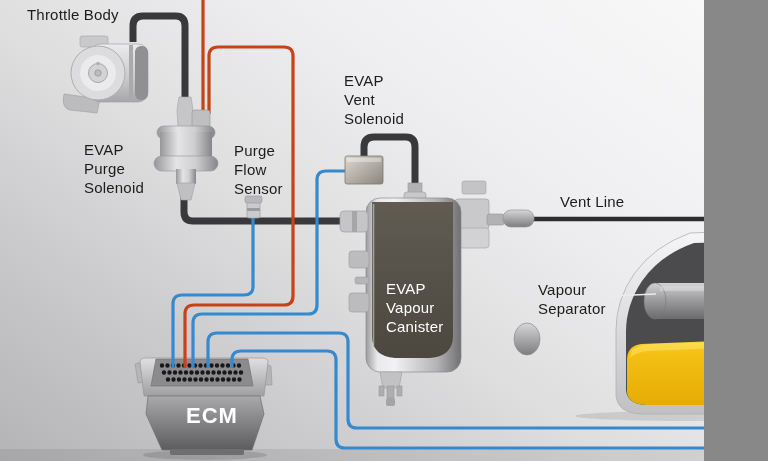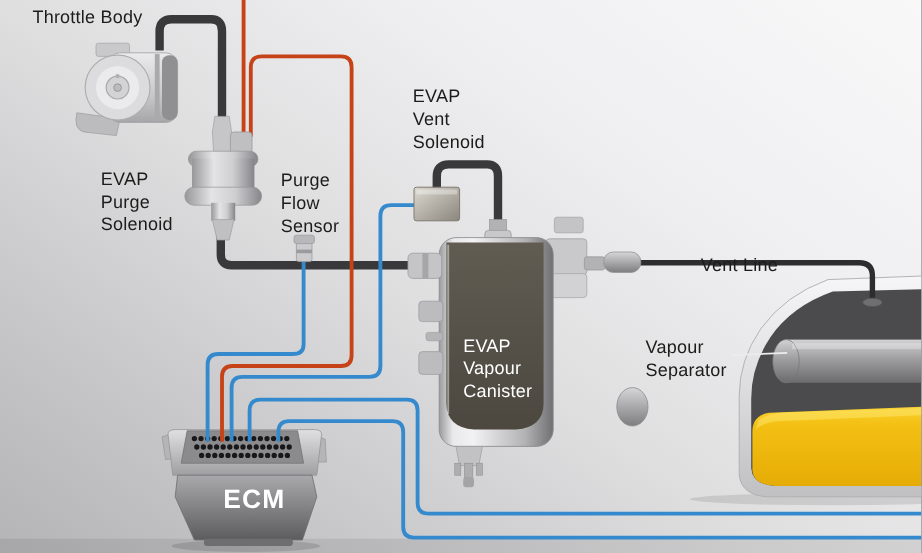--- a/index.html
+++ b/index.html
@@ -1,17 +1,17 @@
 <!DOCTYPE html>
 <html><head>
 <meta charset="utf-8">
 <style>
   html,body{margin:0;padding:0;background:#888;}
   .stage{
-    position:relative;width:768px;height:461px;overflow:hidden;
+    position:relative;width:704px;height:461px;overflow:hidden;
     background:linear-gradient(215deg,#f8f8f9 0%,#efeff1 30%,#dededf 55%,#c6c6c9 80%,#b4b4b7 100%);
     font-family:"Liberation Sans",sans-serif;
   }
   .stage svg{position:absolute;left:0;top:0;}
   .label{
     position:absolute;font-size:15px;line-height:19px;color:#1c1c1c;
     white-space:pre-line;letter-spacing:0.2px;
   }
   .label.white{color:#ffffff;}
   .label.ecm{font-weight:bold;font-size:22px;letter-spacing:1px;}
@@ -199,18 +199,18 @@
 Solenoid</div>
   <div class="label" style="left:234px;top:141px;">Purge
 Flow
 Sensor</div>
   <div class="label" style="left:344px;top:71px;">EVAP
 Vent
 Solenoid</div>
   <div class="label white" style="left:386px;top:279px;">EVAP
 Vapour
 Canister</div>
-  <div class="label" style="left:584px;top:192px;margin-top:20px;">Vent Line</div>
+  <div class="label" style="left:560px;top:192px;">Vent Line</div>
   <div class="label" style="left:538px;top:280px;">Vapour
 Separator</div>
   <div class="label white ecm" style="left:186px;top:406px;">ECM</div>
 
 </div>
 
 </body></html>

